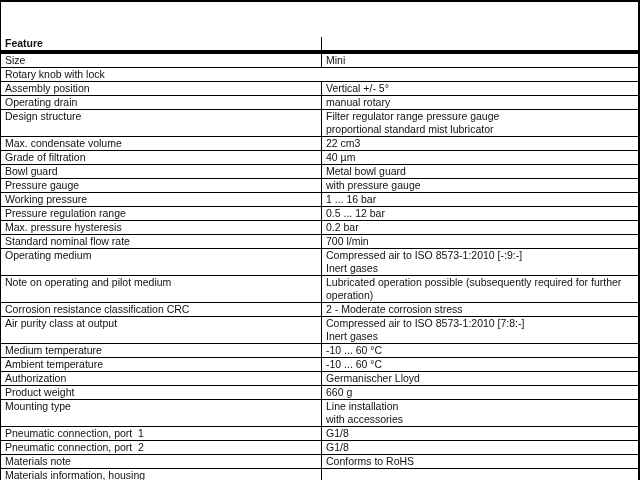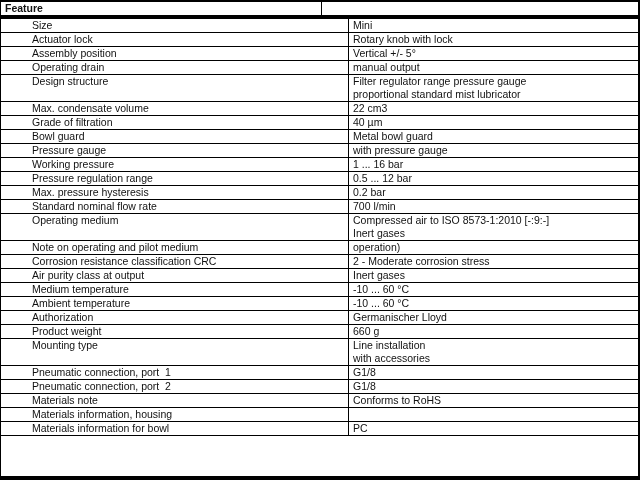--- a/index.html
+++ b/index.html
@@ -24,34 +24,34 @@
     border-right: 2px solid #000;
     display: flex;
     flex-direction: column;
     background: #ffffff;
   }
   .hrow {
     display: flex;
     height: 13px;
     font-weight: bold;
     flex: none;
+    margin-top: 35px;
   }
   .thick-bar {
     height: 4px;
     background: #000;
     flex: none;
   }
   .thick-bar.bottom {
     margin-top: auto;
   }
   .rows { flex: none; }
   .row {
     display: flex;
     border-bottom: 1px solid #000;
-    padding-left: 27px;
   }
   .cell {
     box-sizing: border-box;
     padding-left: 4px;
     overflow: hidden;
   }
   .cell.feature {
     width: 321px;
     flex: none;
     border-right: 1px solid #000;
@@ -79,41 +79,38 @@
   <div class="rows" id="rows">
       <div class="row">
         <div class="cell feature">
           <div class="line">Size</div>
         </div>
         <div class="cell value">
           <div class="line">Mini</div>
         </div>
       </div>
       <div class="row">
-        <div class="cell feature">
-          <div class="line">Actuator lock</div>
-        </div>
         <div class="cell value">
           <div class="line">Rotary knob with lock</div>
         </div>
       </div>
       <div class="row">
         <div class="cell feature">
           <div class="line">Assembly position</div>
         </div>
         <div class="cell value">
           <div class="line">Vertical +/- 5°</div>
         </div>
       </div>
       <div class="row">
         <div class="cell feature">
           <div class="line">Operating drain</div>
         </div>
         <div class="cell value">
-          <div class="line">manual output</div>
+          <div class="line">manual rotary</div>
         </div>
       </div>
       <div class="row">
         <div class="cell feature">
           <div class="line">Design structure</div>
         </div>
         <div class="cell value">
           <div class="line">Filter regulator range pressure gauge</div>
           <div class="line">proportional standard mist lubricator</div>
         </div>
@@ -189,36 +186,38 @@
         <div class="cell value">
           <div class="line">Compressed air to ISO 8573-1:2010 [-:9:-]</div>
           <div class="line">Inert gases</div>
         </div>
       </div>
       <div class="row">
         <div class="cell feature">
           <div class="line">Note on operating and pilot medium</div>
         </div>
         <div class="cell value">
+          <div class="line">Lubricated operation possible (subsequently required for further</div>
           <div class="line">operation)</div>
         </div>
       </div>
       <div class="row">
         <div class="cell feature">
           <div class="line">Corrosion resistance classification CRC</div>
         </div>
         <div class="cell value">
           <div class="line">2 - Moderate corrosion stress</div>
         </div>
       </div>
       <div class="row">
         <div class="cell feature">
           <div class="line">Air purity class at output</div>
         </div>
         <div class="cell value">
+          <div class="line">Compressed air to ISO 8573-1:2010 [7:8:-]</div>
           <div class="line">Inert gases</div>
         </div>
       </div>
       <div class="row">
         <div class="cell feature">
           <div class="line">Medium temperature</div>
         </div>
         <div class="cell value">
           <div class="line">-10 ... 60 °C</div>
         </div>

